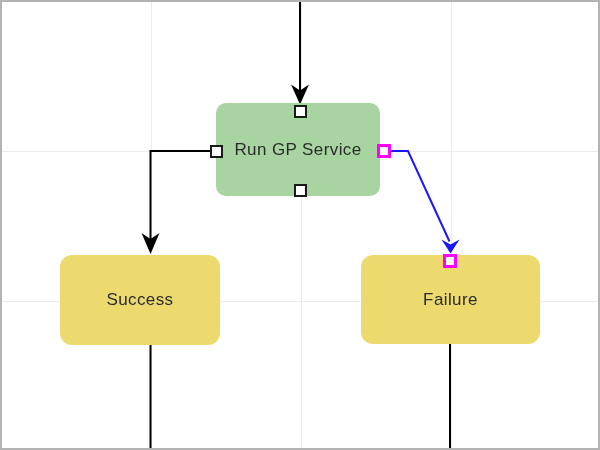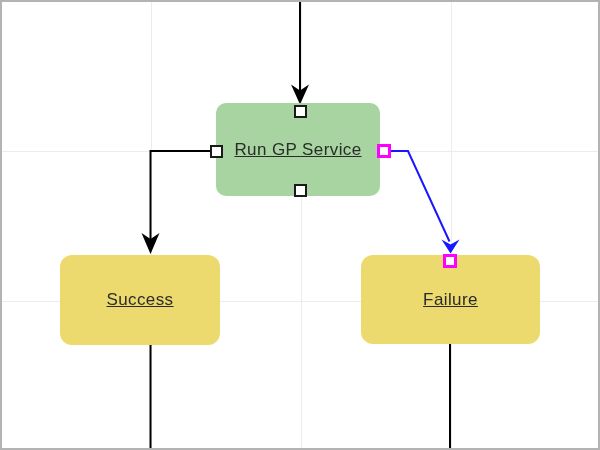--- a/index.html
+++ b/index.html
@@ -36,21 +36,20 @@
     align-items: center;
     justify-content: center;
     box-sizing: border-box;
     border-radius: 12px;
     cursor: default;
   }
   .node-label {
     font-size: 17px;
     letter-spacing: 0.4px;
     color: #2b2b2b;
-    text-decoration: underline;
   }
   .node-green  { background: #a7d4a0; }
   .node-yellow { background: #edda6e; }
 
   .node-run-gp  { left: 214px; top: 101px; width: 164px; height: 93px; border-radius: 10px; }
   .node-success { left: 58px;  top: 253px; width: 160px; height: 90px; }
   .node-failure { left: 359px; top: 253px; width: 179px; height: 89px; align-items: center; }
 
   .port {
     position: absolute;

